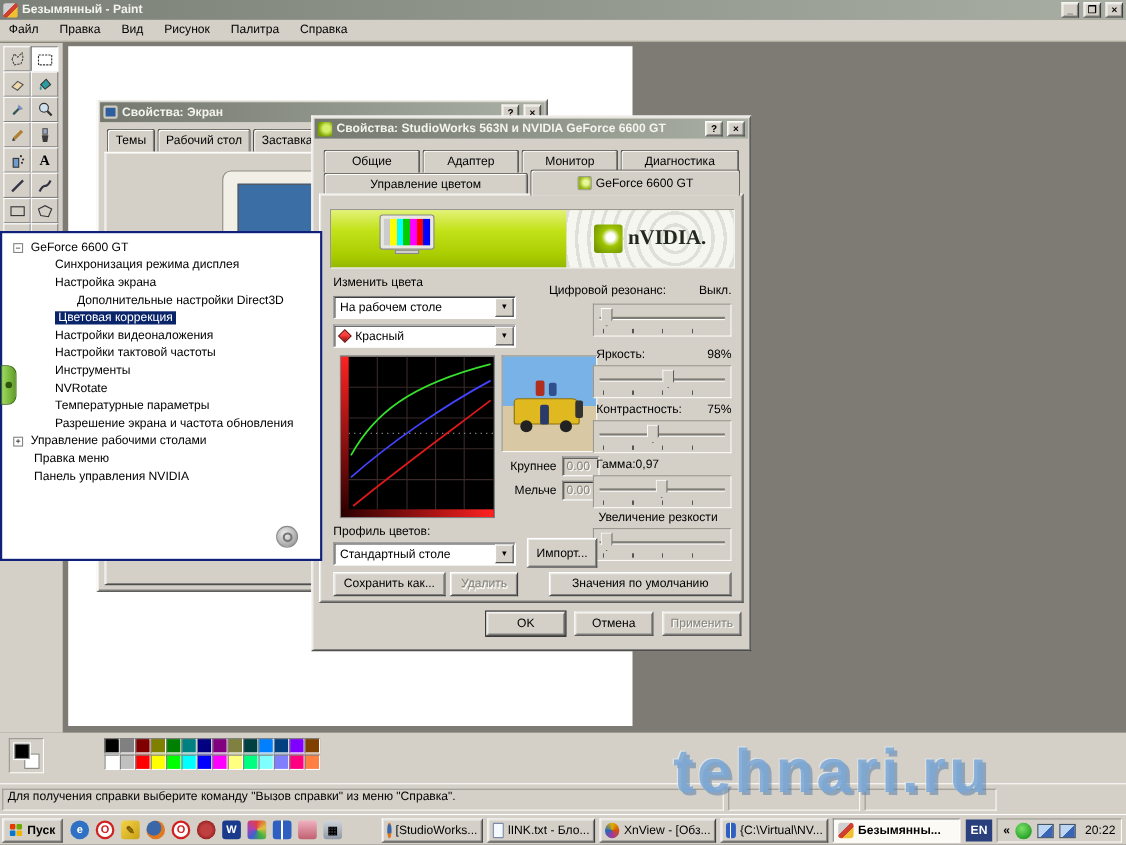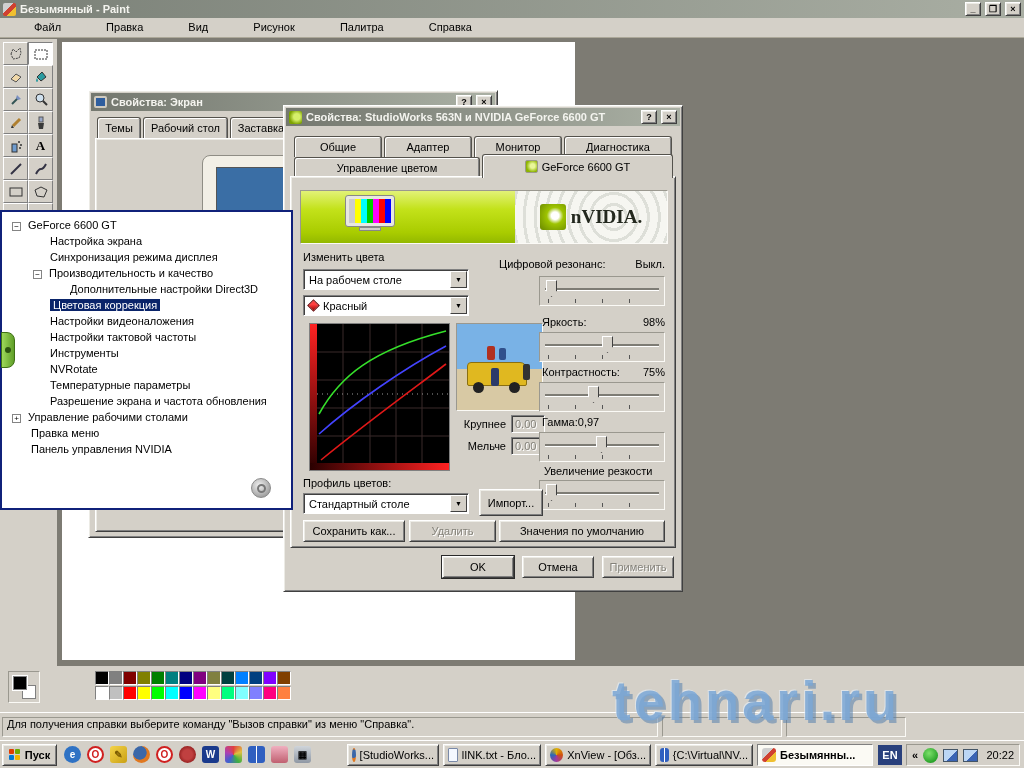--- a/index.html
+++ b/index.html
@@ -6,21 +6,21 @@
   html,body { width:1024px; height:768px; overflow:hidden; }
   body { font-family:"Liberation Sans", sans-serif; font-size:11px; color:#000; background:#7d7b73; position:relative; }
   .abs { position:absolute; }
   
   .raised { background:#d4d0c8; border:1px solid; border-color:#fff #404040 #404040 #fff; box-shadow:inset 1px 1px 0 #ecebe5, inset -1px -1px 0 #808080; }
   .sunken-lite { border:1px solid; border-color:#9a988f #fbfaf6 #fbfaf6 #9a988f; }
   .field { background:#fff; border:1px solid; border-color:#808080 #fff #fff #808080; box-shadow:inset 1px 1px 0 #404040; }
   .titlebar { height:18px; display:flex; align-items:center; gap:4px; padding:0 3px; color:#f4f4ef; font-weight:bold; background:linear-gradient(90deg,#74786f,#aab0a4); white-space:nowrap; overflow:hidden; }
   .tb-btn { width:16px; height:14px; font-size:9px; font-weight:bold; color:#000; display:flex; align-items:center; justify-content:center; line-height:1; }
   .tb-spacer { flex:1; }
-  .menu-item { display:inline-block; padding:3px 8px;margin-left:26px; }
+  .menu-item { display:inline-block; padding:3px 8px; }
   .btn { display:flex; align-items:center; justify-content:center; font-size:11px; }
   .btn.disabled, .disabled-text { color:#84827a; text-shadow:1px 1px 0 #fff; }
   
   .tab { position:absolute; height:21px; background:#d4d0c8; border:1px solid #54524c; border-bottom:none; border-radius:3px 3px 0 0; box-shadow:inset 1px 1px 0 #fff, inset -1px 0 0 #808080; display:flex; align-items:center; justify-content:center; gap:4px; padding:0 6px; }
   .tab-page { position:absolute; background:#d4d0c8; border:1px solid; border-color:#fff #404040 #404040 #fff; box-shadow:inset 1px 1px 0 #ecebe5, inset -1px -1px 0 #808080; }
   
   .dd { position:absolute; height:21px; background:#fff; border:1px solid; border-color:#808080 #fff #fff #808080; box-shadow:inset 1px 1px 0 #404040; display:flex; align-items:center; padding-left:5px; gap:5px; }
   .dd .dd-arrow { position:absolute; right:1px; top:1px; bottom:1px; width:17px; background:#d4d0c8; border:1px solid; border-color:#fff #404040 #404040 #fff; display:flex; align-items:center; justify-content:center; font-size:7px; color:#000; }
   
   .slider { position:absolute; width:126px; height:30px; background:#d4d0c8; border:1px solid; border-color:#9a988f #fbfaf6 #fbfaf6 #9a988f; }
@@ -358,21 +358,21 @@
       <span>Стандартный столе</span>
       <span class="dd-arrow">▼</span>
     </div>
     <div class="btn raised abs" style="left:195px;top:383px;width:64px;height:27px;pointer-events:auto;">
         <span>Импорт...</span>
       </div>
 
     <div class="btn raised abs" style="left:19px;top:414px;width:102px;height:22px;pointer-events:auto;">
         <span>Сохранить как...</span>
       </div>
-    <div class="btn raised abs disabled" style="left:125px;top:414px;width:87px;height:22px;pointer-events:auto;">
+    <div class="btn raised abs disabled" style="left:125px;top:414px;width:62px;height:22px;pointer-events:auto;">
         <span>Удалить</span>
       </div>
     <div class="btn raised abs" style="left:215px;top:414px;width:166px;height:22px;pointer-events:auto;">
         <span>Значения по умолчанию</span>
       </div>
 
     <div class="btn raised abs" style="left:158px;top:450px;width:72px;height:22px;outline:1px solid #2a2a2a;pointer-events:auto;">
         <span>OK</span>
       </div>
     <div class="btn raised abs" style="left:238px;top:450px;width:72px;height:22px;pointer-events:auto;">
@@ -380,23 +380,22 @@
       </div>
     <div class="btn raised abs disabled" style="left:318px;top:450px;width:72px;height:22px;pointer-events:auto;">
         <span>Применить</span>
       </div>
   </div>
 </div>
 
 <div class="abs" style="left:0;top:210px;width:293px;height:300px;background:#fff;border:2px solid #10217a;z-index:30;">
   <div style="padding-top:5px;">
     <div class="ti" style="padding-left:10px;"><span class="exp">−</span><span>GeForce 6600 GT</span></div>
+    <div class="ti" style="padding-left:48px;"><span>Синхронизация режима дисплея</span></div>
     <div class="ti" style="padding-left:48px;"><span>Настройка экрана</span></div>
-    <div class="ti" style="padding-left:48px;"><span>Синхронизация режима дисплея</span></div>
-    <div class="ti" style="padding-left:31px;"><span class="exp">−</span><span>Производительность и качество</span></div>
     <div class="ti" style="padding-left:68px;"><span>Дополнительные настройки Direct3D</span></div>
     <div class="ti" style="padding-left:48px;"><span class="sel">Цветовая коррекция</span></div>
     <div class="ti" style="padding-left:48px;"><span>Настройки видеоналожения</span></div>
     <div class="ti" style="padding-left:48px;"><span>Настройки тактовой частоты</span></div>
     <div class="ti" style="padding-left:48px;"><span>Инструменты</span></div>
     <div class="ti" style="padding-left:48px;"><span>NVRotate</span></div>
     <div class="ti" style="padding-left:48px;"><span>Температурные параметры</span></div>
     <div class="ti" style="padding-left:48px;"><span>Разрешение экрана и частота обновления</span></div>
     <div class="ti" style="padding-left:10px;"><span class="exp">+</span><span>Управление рабочими столами</span></div>
     <div class="ti" style="padding-left:29px;"><span>Правка меню</span></div>

